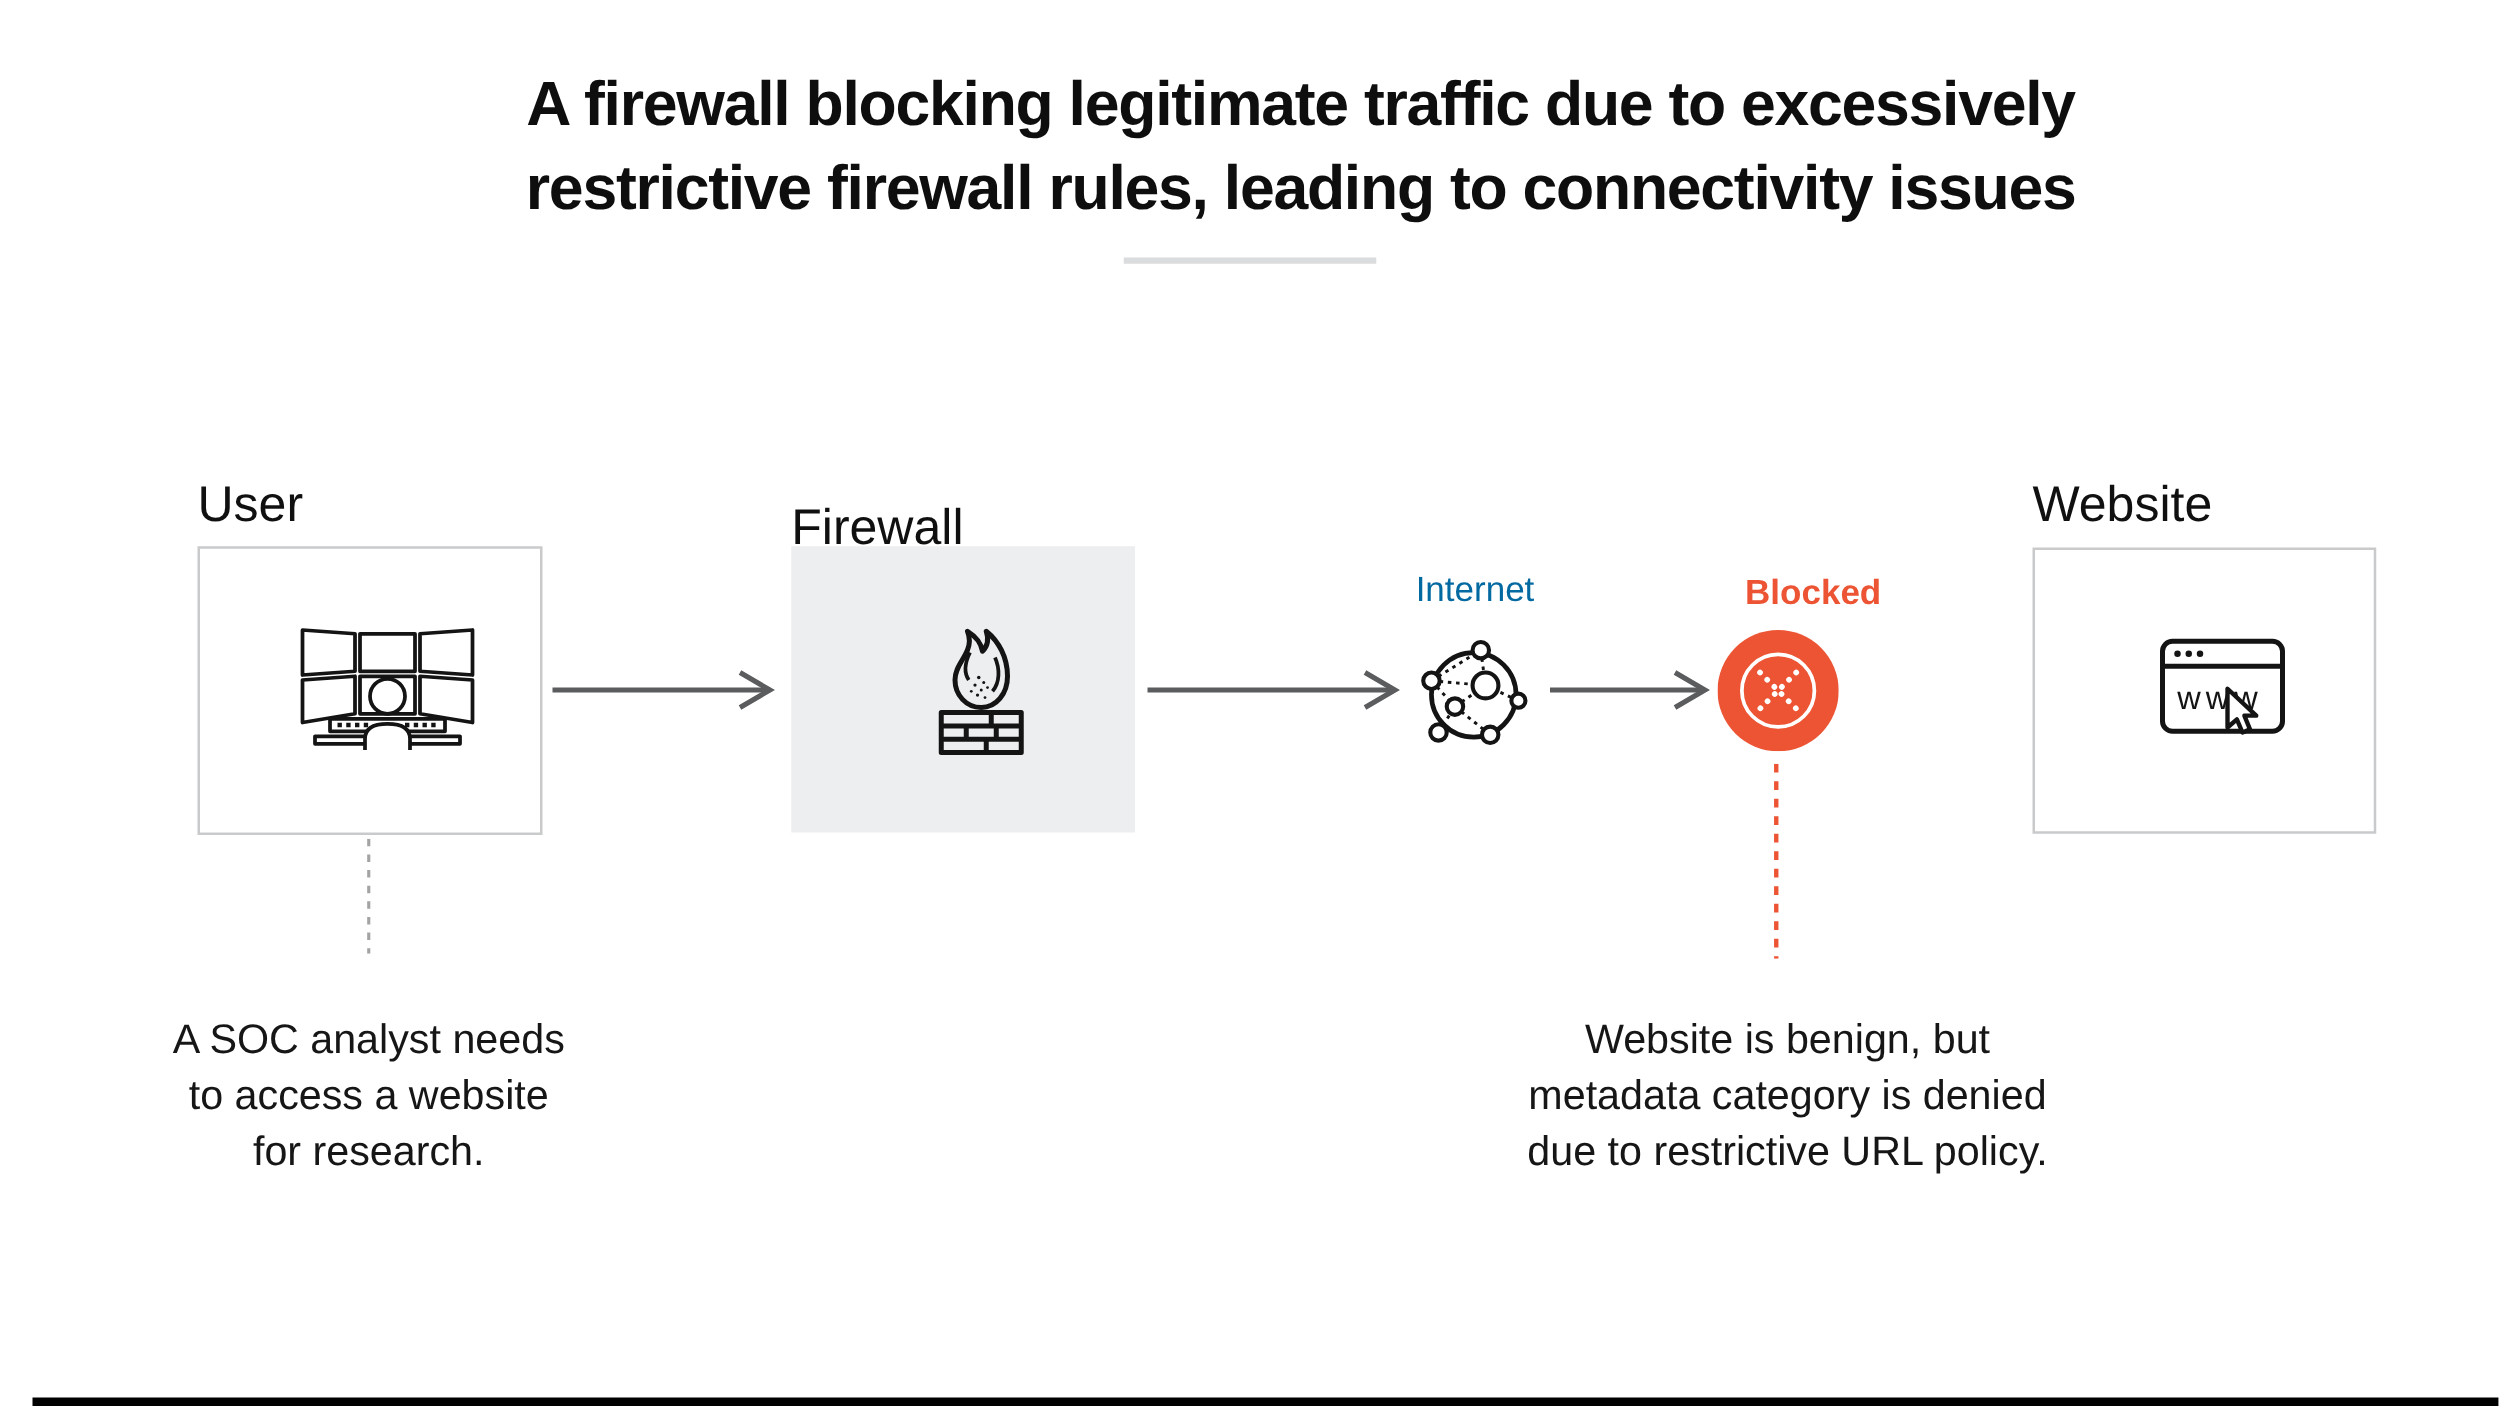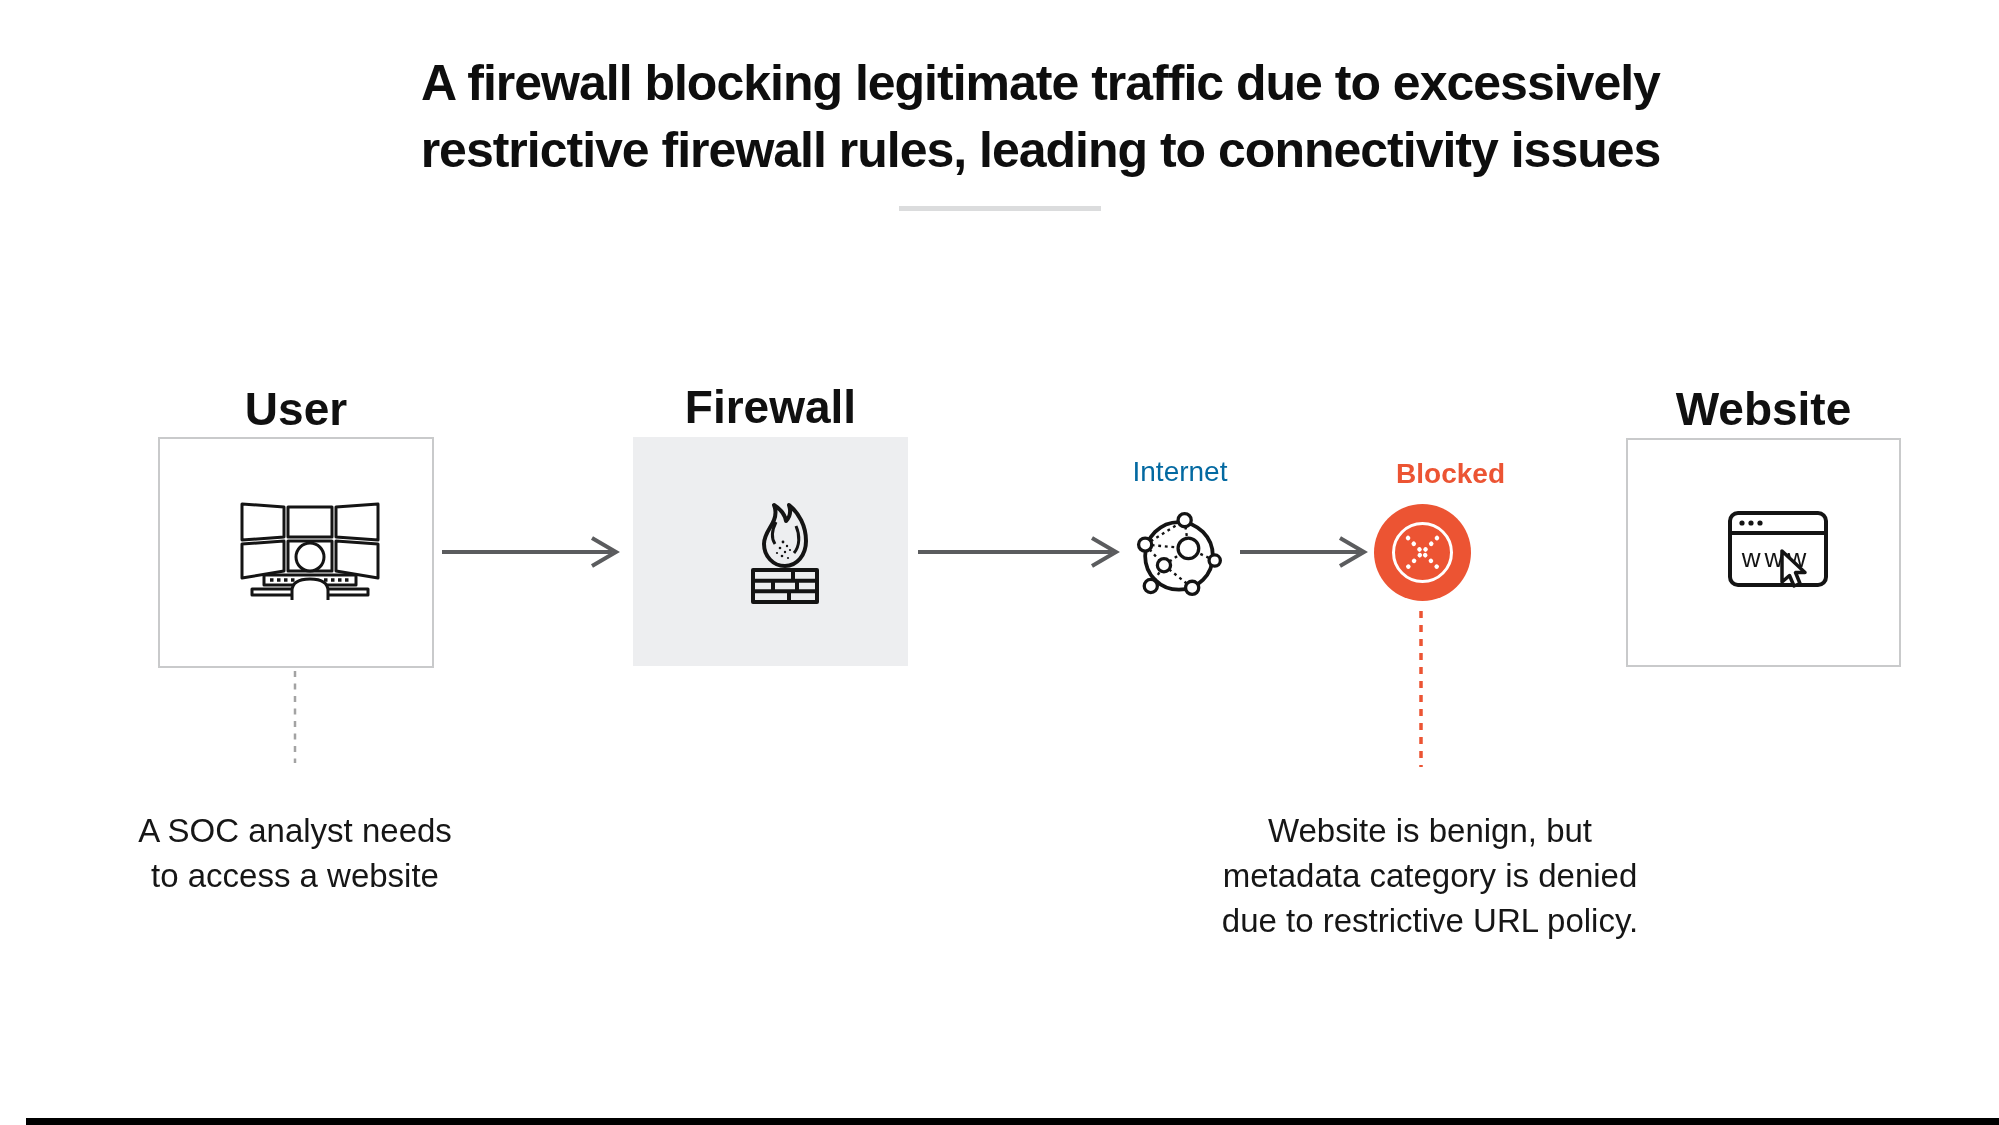--- a/index.html
+++ b/index.html
@@ -20,23 +20,22 @@
     letter-spacing:-1px;
     color:#0e0e0e;
     padding-left:41px;
   }
   .title div{white-space:nowrap;}
   .divider{
     left:899px;top:206px;width:202px;height:5px;
     background:#dbdcdd;
   }
   .node-label{
-    text-align:center;
-    font-weight:bold;
-    font-size:46px;
+    font-weight:normal;
+    font-size:40px;
     color:#101010;
   }
   .small-label{
     text-align:center;
     font-weight:normal;
     font-size:28px;
     color:#0369a1;
   }
   .blocked-label{
     text-align:right;
@@ -102,30 +101,31 @@
       </g>
     </svg>
   </div>
 
   <svg class="abs" style="left:292px;top:671px;" width="6" height="92">
     <line x1="3" y1="0" x2="3" y2="92" stroke="#a3a3a3" stroke-width="2.5" stroke-dasharray="6 6.5"></line>
   </svg>
   <div class="abs annotation" style="left:90px;top:776px;width:410px;">
     <div>A SOC analyst needs</div>
     <div>to access a website</div>
+    <div>for research.</div>
   </div>
 
   <svg class="abs" style="left:440px;top:530px;" width="182" height="44">
     <g stroke="#5b5c5e" stroke-width="4" fill="none">
       <line x1="2" y1="22" x2="172" y2="22"></line>
       <polyline points="152,8 176,22 152,36"></polyline>
     </g>
   </svg>
 
-  <div class="abs node-label" style="left:633px;top:380px;width:275px;">Firewall</div>
+  <div class="abs node-label" style="left:633px;top:400px;width:275px;">Firewall</div>
   <div class="abs box gray" style="left:633px;top:437px;width:275px;height:229px;">
     <svg width="76" height="108" viewBox="0 0 76 108">
       <g stroke="#141414" stroke-width="4" fill="none" stroke-linejoin="round">
 
         <path d="M38,68 C26,68 17,58 17,46 C17,36 24,30 27,22 C29,17 29,12 27,7 C35,12 38,17 39,23 C43,19 44,13 42,7 C52,15 59,28 59,43 C59,57 50,68 38,68 Z"></path>
         <path d="M29,24 C25,32 24,40 28,46" stroke-width="3"></path>
         <path d="M49,28 C53,37 53,48 47,55" stroke-width="3"></path>
 
         <rect x="6" y="72" width="64" height="32"></rect>
         <line x1="6" y1="82.7" x2="70" y2="82.7"></line>

